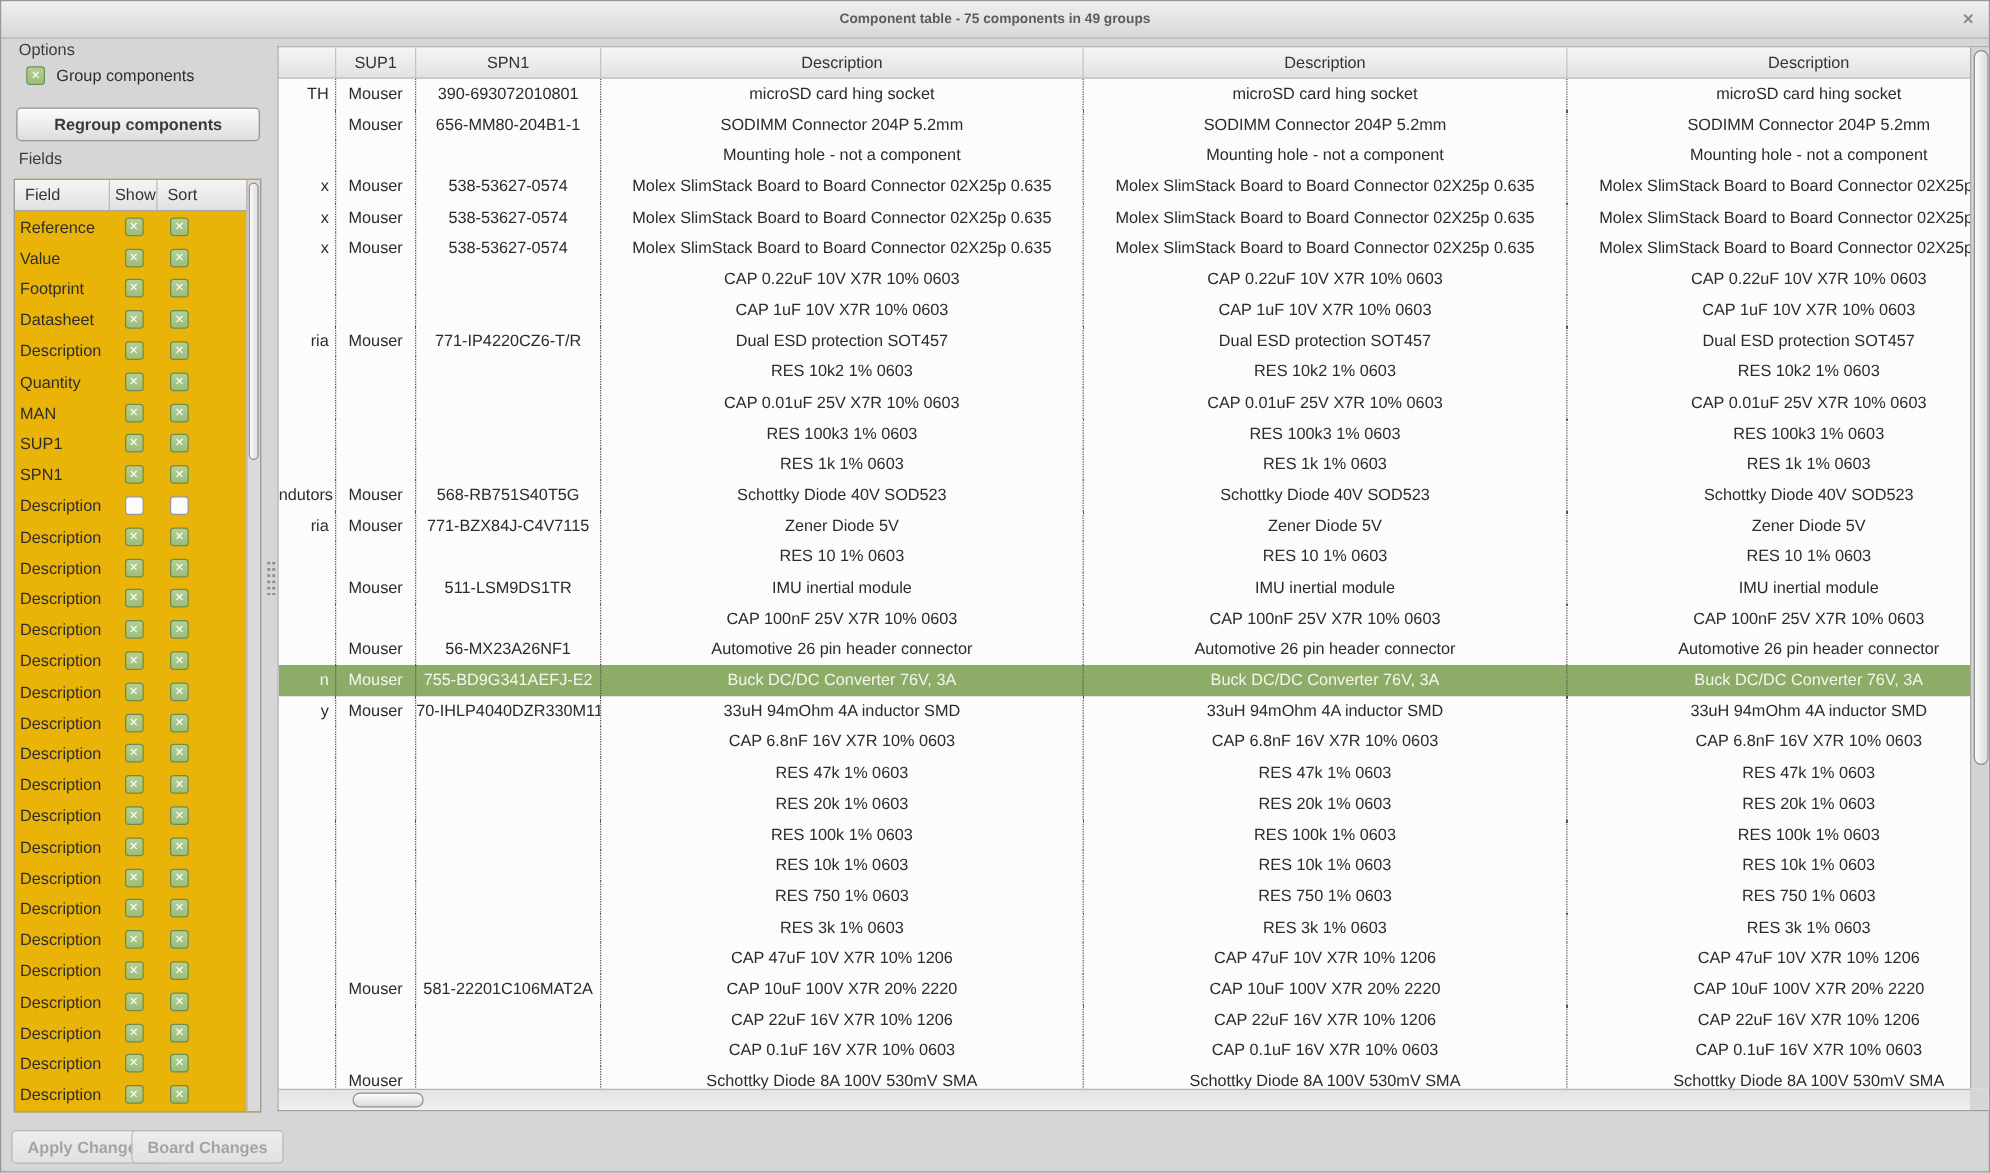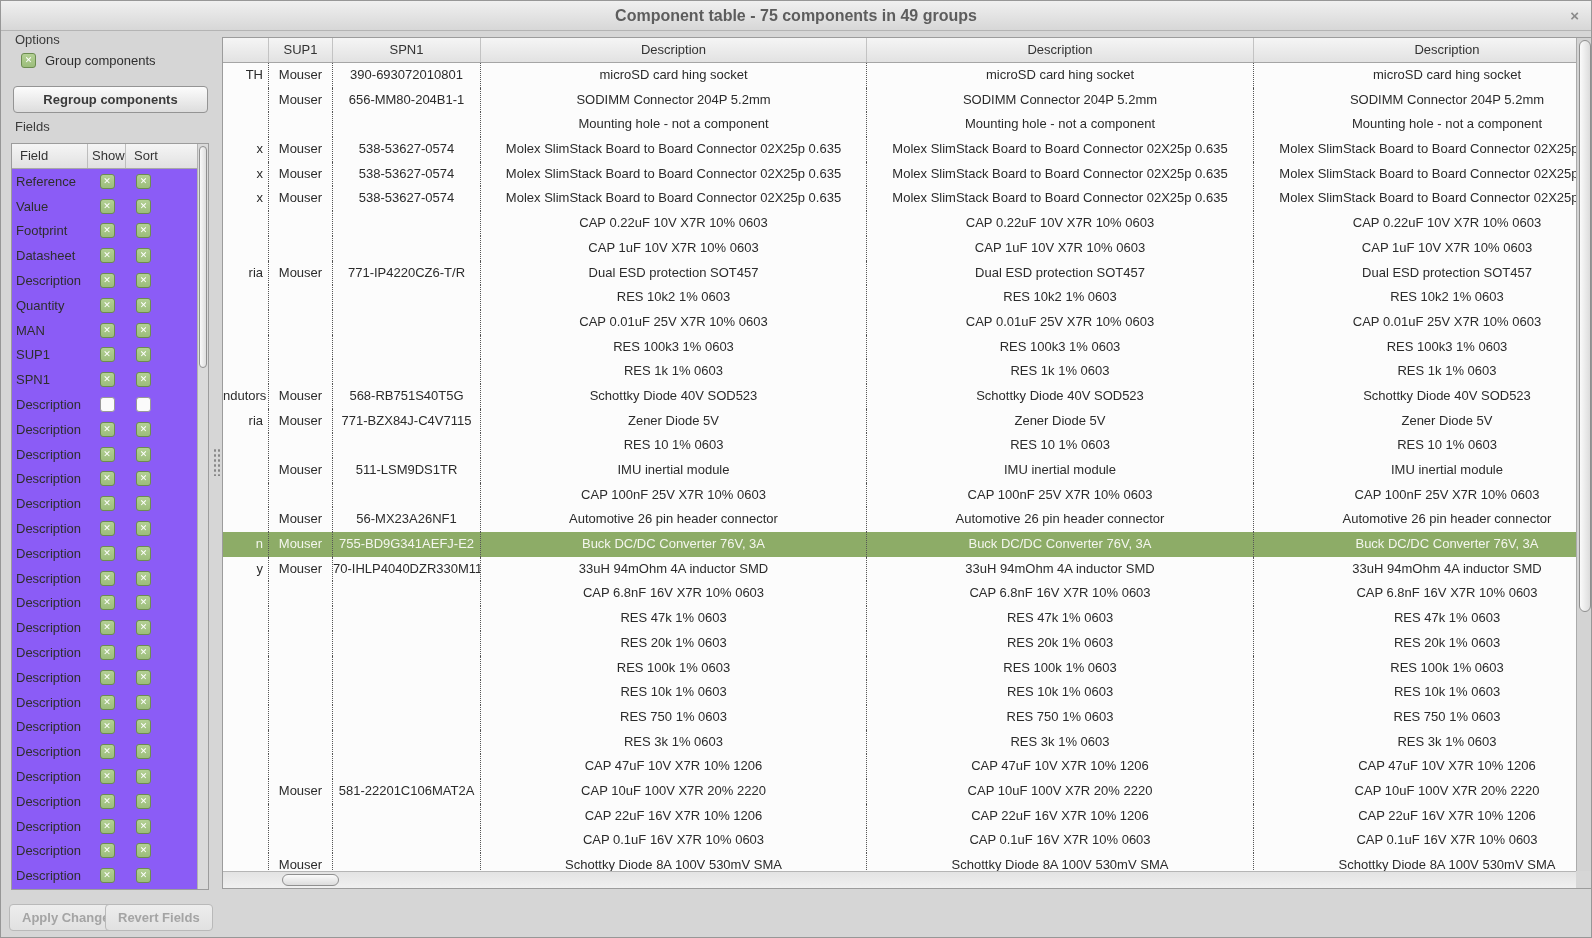--- a/index.html
+++ b/index.html
@@ -7,21 +7,21 @@
   body {
     position:relative;
     background:#d6d6d6;
     font-family:"Liberation Sans","DejaVu Sans",sans-serif;
     font-size:13px; color:#2e2e2e;
     border:1px solid #979797;
   }
   
   .titlebar { position:absolute; top:0; left:0; right:0; height:30px;
     background:linear-gradient(#f0f0f0,#d7d7d7); border-bottom:1px solid #b4b4b4; }
-  .title { text-align:center; line-height:29px; font-weight:bold; color:#5d5d5d; font-size:16px; }
+  .title { text-align:center; line-height:29px; font-weight:bold; color:#5d5d5d; font-size:11px; }
   .win-close { position:absolute; right:12px; top:0; line-height:29px; color:#8b8b8b;
     font-weight:bold; font-size:15px; cursor:pointer; }
   
   .section-label { position:absolute; left:14px; color:#3b3b3b; }
   .lbl-options { top:31px; }
   .lbl-fields  { top:118px; }
   .group-row { position:absolute; left:20px; top:52px; display:flex; align-items:flex-start; gap:9px; }
   .btn { background:linear-gradient(#fcfcfc,#dddddd); border:1px solid #949494;
     border-radius:4px; font-size:13px; color:#3a3a3a; cursor:pointer;
     font-family:inherit;font-weight:bold; }
@@ -29,21 +29,21 @@
   .btn.disabled { color:#a4a4a4; border-color:#b9b9b9; background:linear-gradient(#ededed,#e1e1e1); }
   
   .cb { width:15px; height:15px; border-radius:3px; flex:0 0 auto;
     background:#fbfbfb; border:1px solid #999; position:relative; cursor:pointer; }
   .cb.on { background:linear-gradient(var(--cb1,#b3d094), var(--cb2,#9cbd7b));
     border:1px solid #6c8c50; }
   .cb.on::after { content:"\2715"; position:absolute; left:0; top:0; width:13px; height:13px;
     color:#fff; font-size:9px; font-weight:bold; line-height:13px; text-align:center; }
   
   .fields-box { position:absolute; left:10px; top:142px; width:198px; height:747px;
-    background:#8b5cf6; border:1px solid #9c9c9c; overflow:hidden; }
+    background:#eab308; border:1px solid #9c9c9c; overflow:hidden; }
   .fhead { height:25px; display:flex; margin-right:11px;
     background:linear-gradient(#f5f5f5,#e1e1e1); border-bottom:1px solid #a8a8a8; }
   .fhead > div { line-height:24px; color:#333; }
   .fh-field { width:76px; padding-left:8px; border-right:1px solid #bdbdbd; }
   .fh-show  { width:38px; padding-left:4px; border-right:1px solid #bdbdbd; }
   .fh-sort  { flex:1; padding-left:8px; }
   .fbody { position:absolute; top:25px; left:0; right:11px; bottom:0; overflow:hidden; }
   .frow { display:flex; align-items:center; height:24.8px; }
   .fname { width:76px; padding-left:4px; white-space:nowrap; overflow:hidden; color:#2e2e2e; }
   .fshow { width:38px; display:flex; justify-content:center; }
@@ -661,14 +661,14 @@
   <div class="vscroll">
     <div class="vthumb"></div>
   </div>
   <div class="hscroll">
     <div class="hthumb"></div>
   </div>
   <div class="corner"></div>
 </div>
 
 <button class="btn btn-apply disabled">Apply Changes</button>
-<button class="btn btn-revert disabled">Revert Fields</button>
+<button class="btn btn-revert disabled">Board Changes</button>
 <button class="btn btn-close">Close</button>
 
 </body></html>

